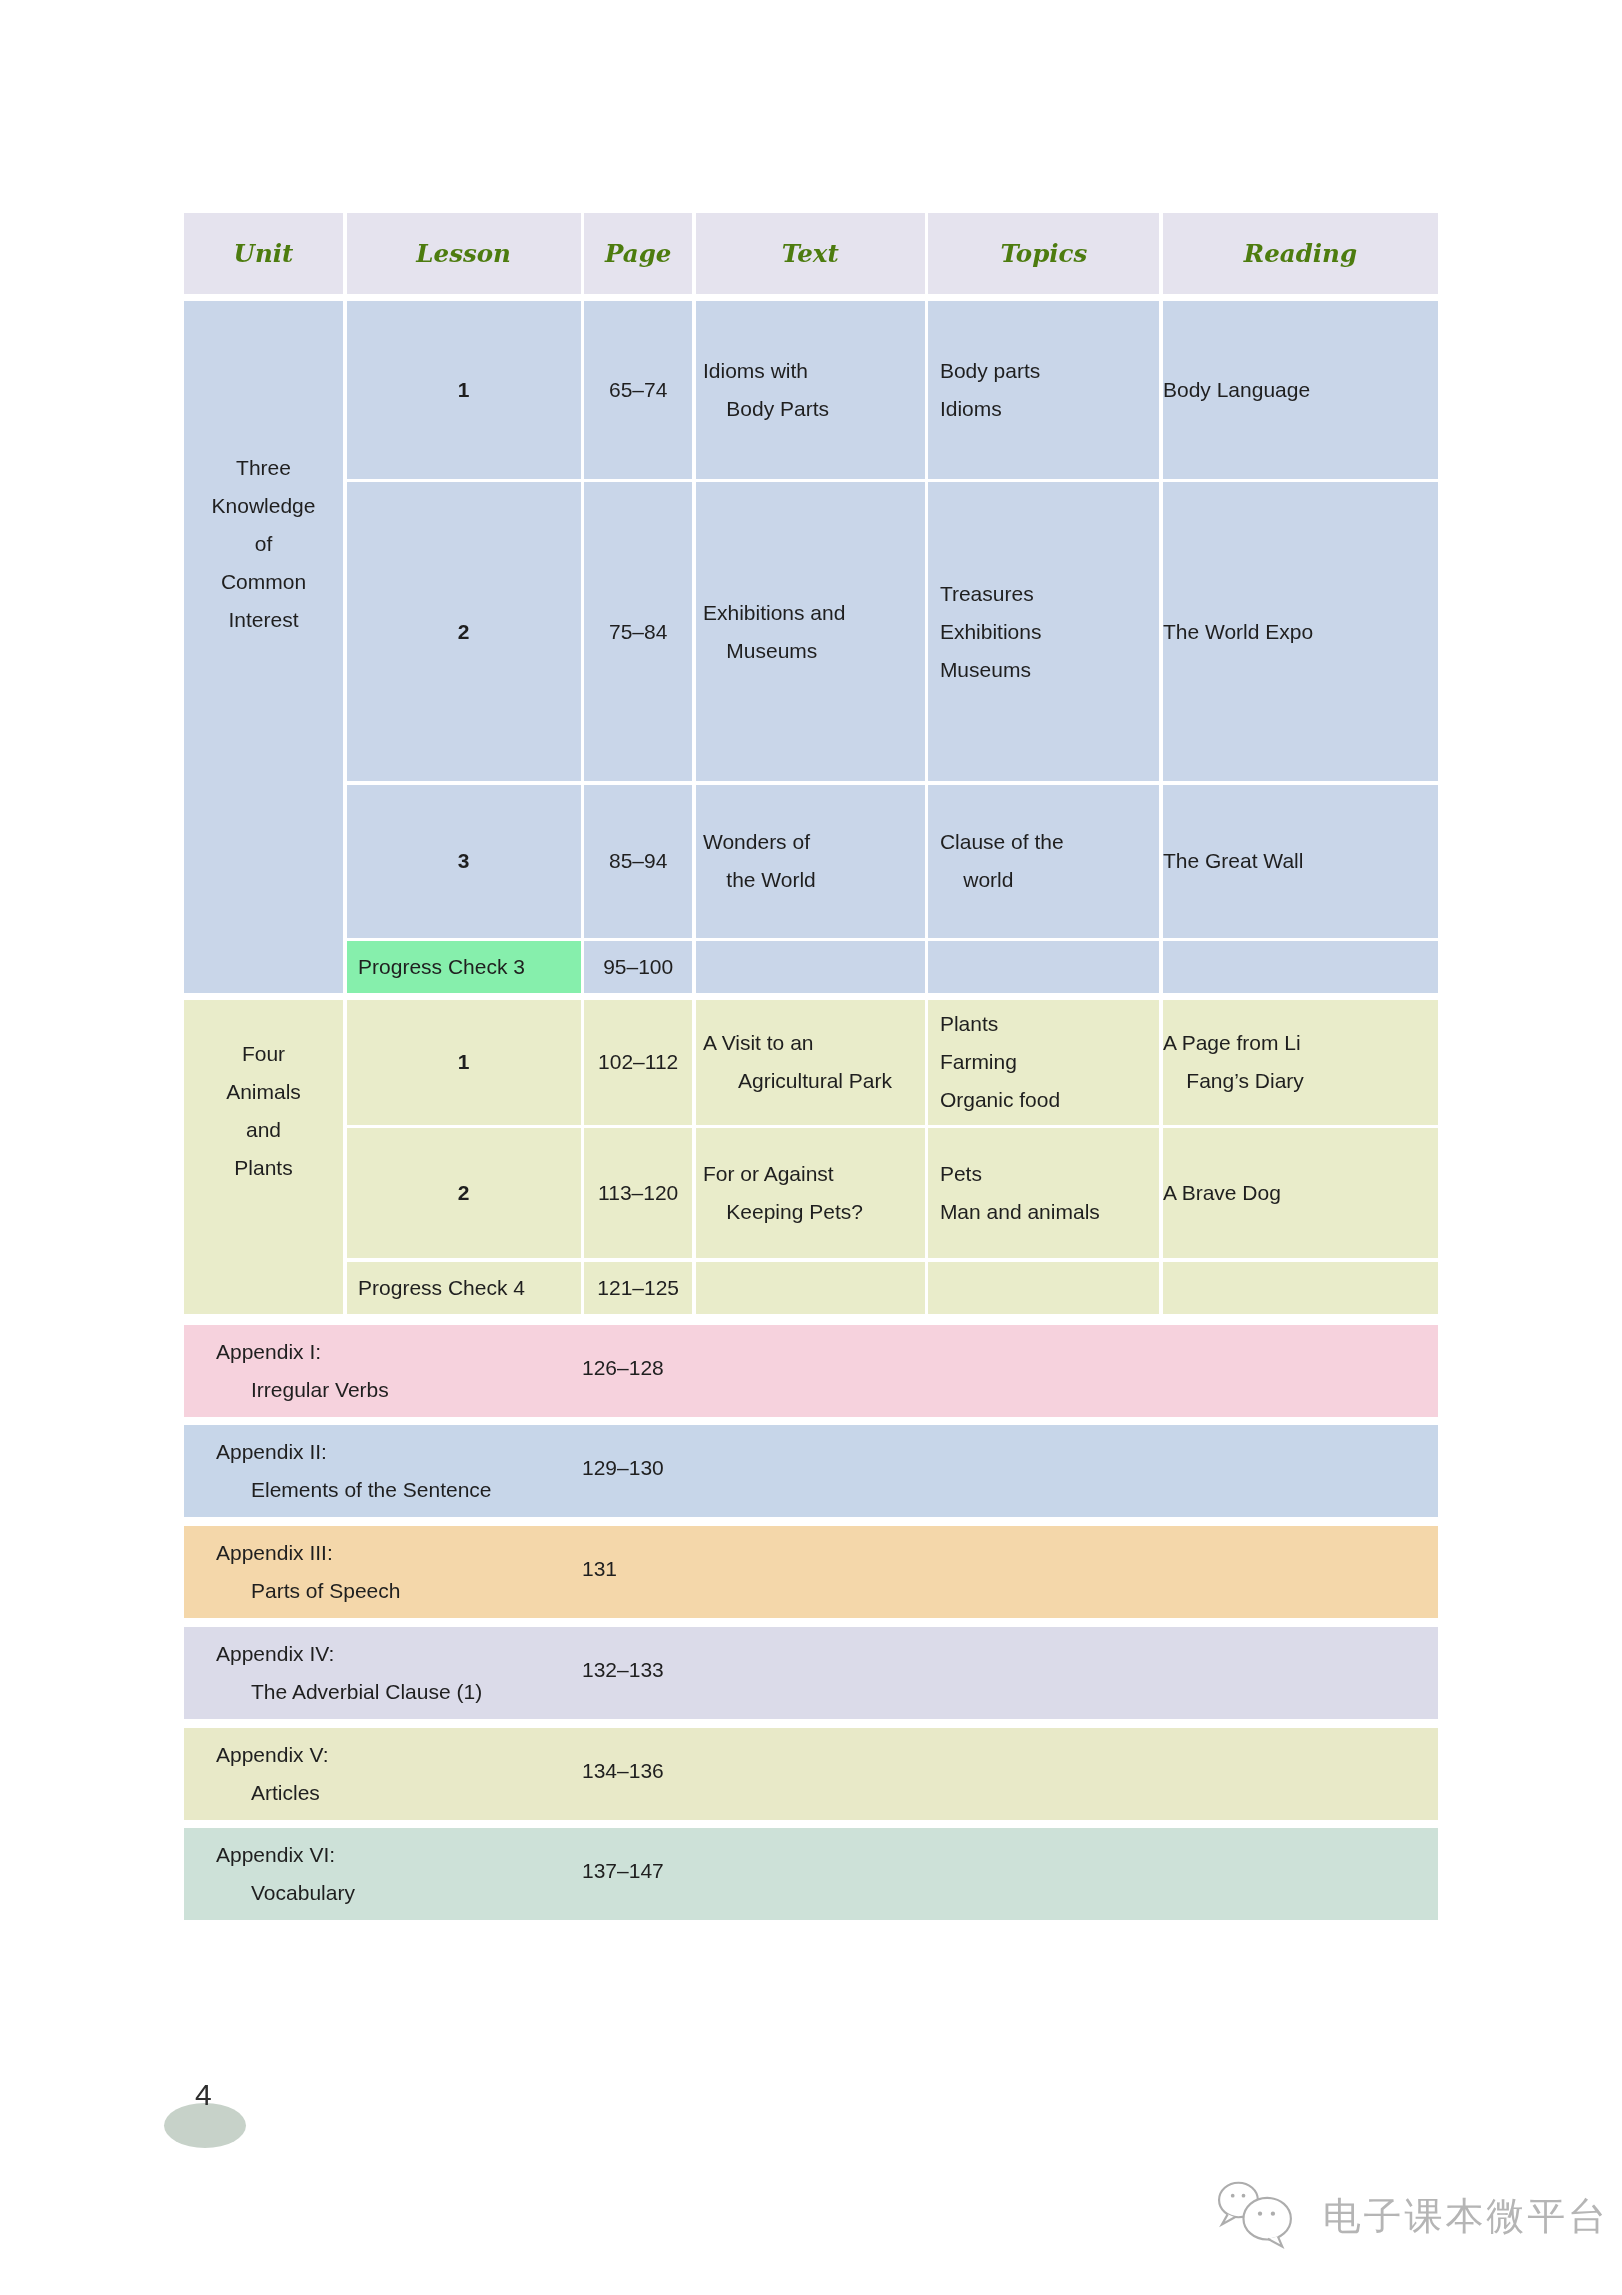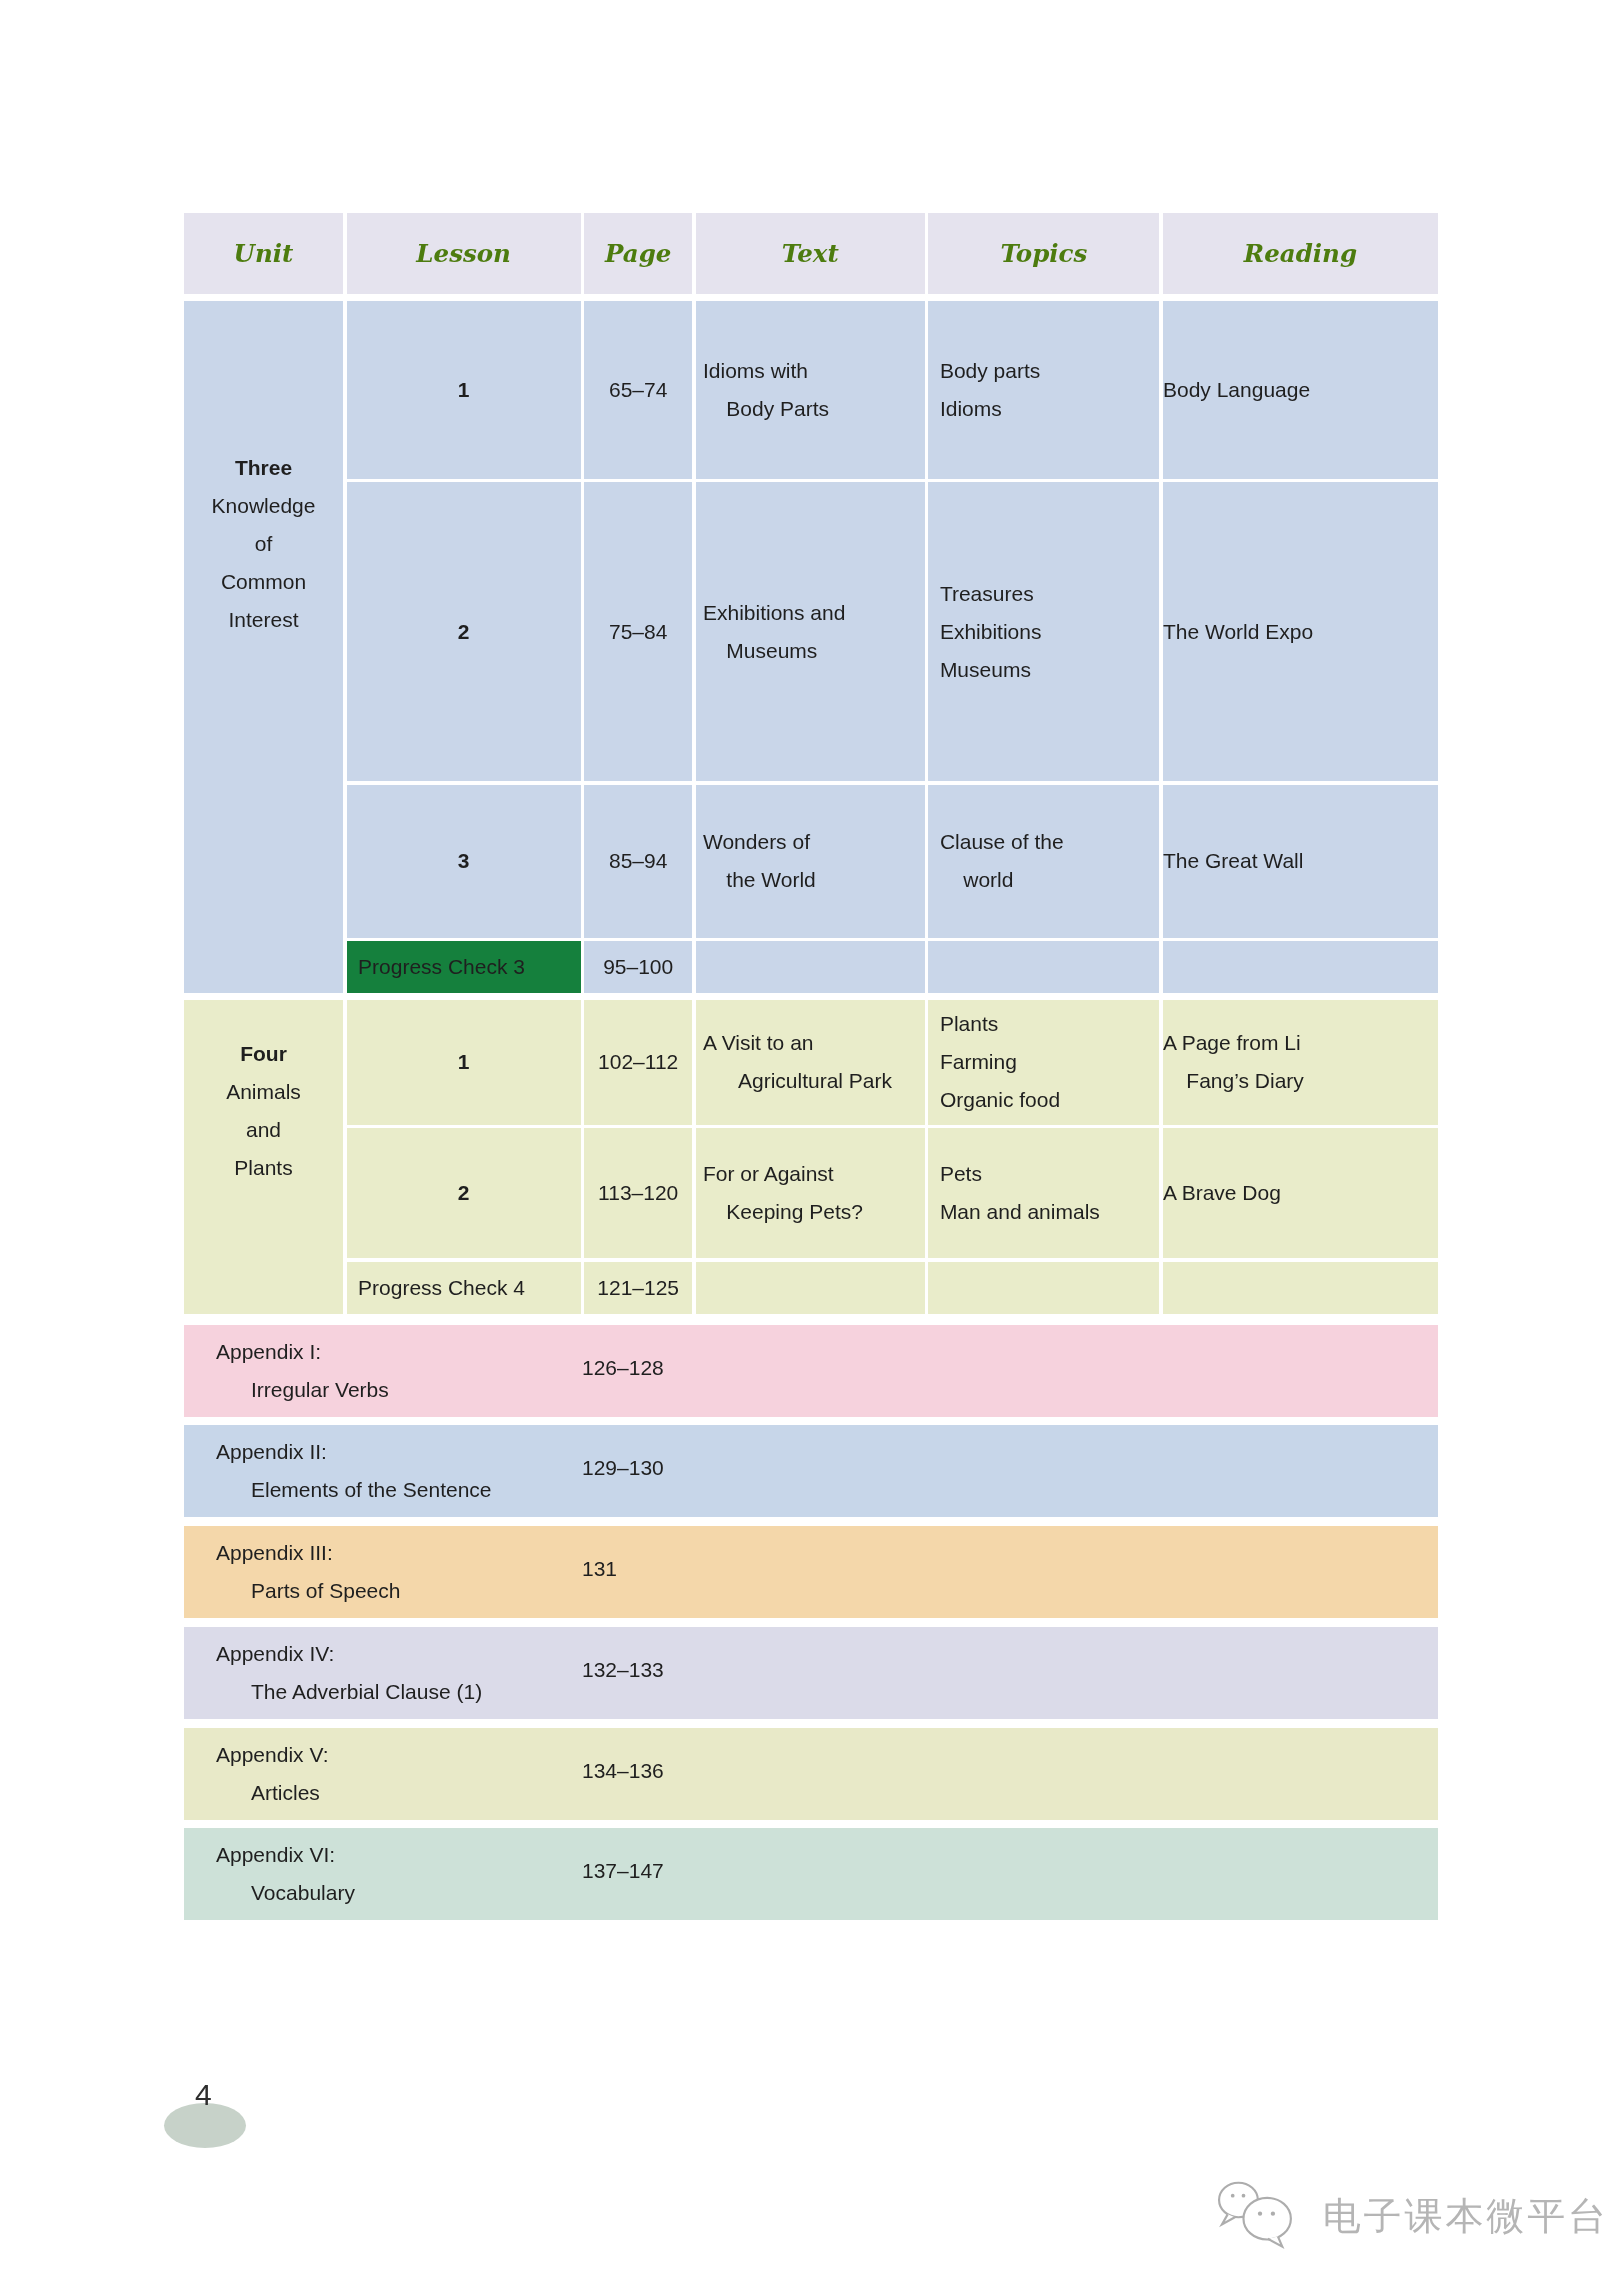--- a/index.html
+++ b/index.html
@@ -24,21 +24,21 @@
   .rows-u4{grid-template-rows:125px 130px 52px;margin-bottom:10.8px;}
   .cell{display:flex;align-items:center;font-size:21px;line-height:38px;}
   .pre{white-space:pre-wrap;}
   .unitcell{
     grid-column:1;grid-row:1/-1;
     flex-direction:column;align-items:center;justify-content:flex-start;
     text-align:center;
   }
   .pad-u3{padding-top:148px;}
   .pad-u4{padding-top:35px;}
-  .uname{font-weight:bold;}
+  .uname{font-weight:normal;}
   .lessoncell{justify-content:center;font-weight:bold;}
   .pagecell{justify-content:center;}
   .textcell{padding-left:7.2px;}
   .topicscell{padding-left:11.5px;}
   .readingcell{}
   .progresscell{padding-left:11.5px;}
   .appendix{
     position:relative;height:92px;margin-bottom:8.7px;
     display:flex;flex-direction:column;justify-content:center;
     font-size:21px;line-height:38px;
@@ -114,21 +114,21 @@
     the World</span>
         </div>
       <div class="cell topicscell" style="background-color: rgb(201, 214, 233);">
           <span class="pre">Clause of the
     world</span>
         </div>
       <div class="cell readingcell" style="background-color: rgb(201, 214, 233); align-items: center;">
           <span class="pre">The Great Wall</span>
         </div>
 
-      <div class="cell progresscell" style="background-color: #15803d; text-align: center;">Progress Check 3</div>
+      <div class="cell progresscell" style="background-color: #86efac; text-align: center;">Progress Check 3</div>
       <div class="cell pagecell" style="background-color: rgb(201, 214, 233);">95–100</div>
       <div class="cell" style="background-color: rgb(201, 214, 233);"></div>
       <div class="cell" style="background-color: rgb(201, 214, 233);"></div>
       <div class="cell" style="background-color: rgb(201, 214, 233);"></div>
     </div>
 
     <div class="grid6 block rows-u4">
       <div class="cell unitcell pad-u4" style="background-color: rgb(233, 236, 202);">
         <div class="uname">Four</div>
         <div class="pre">Animals

